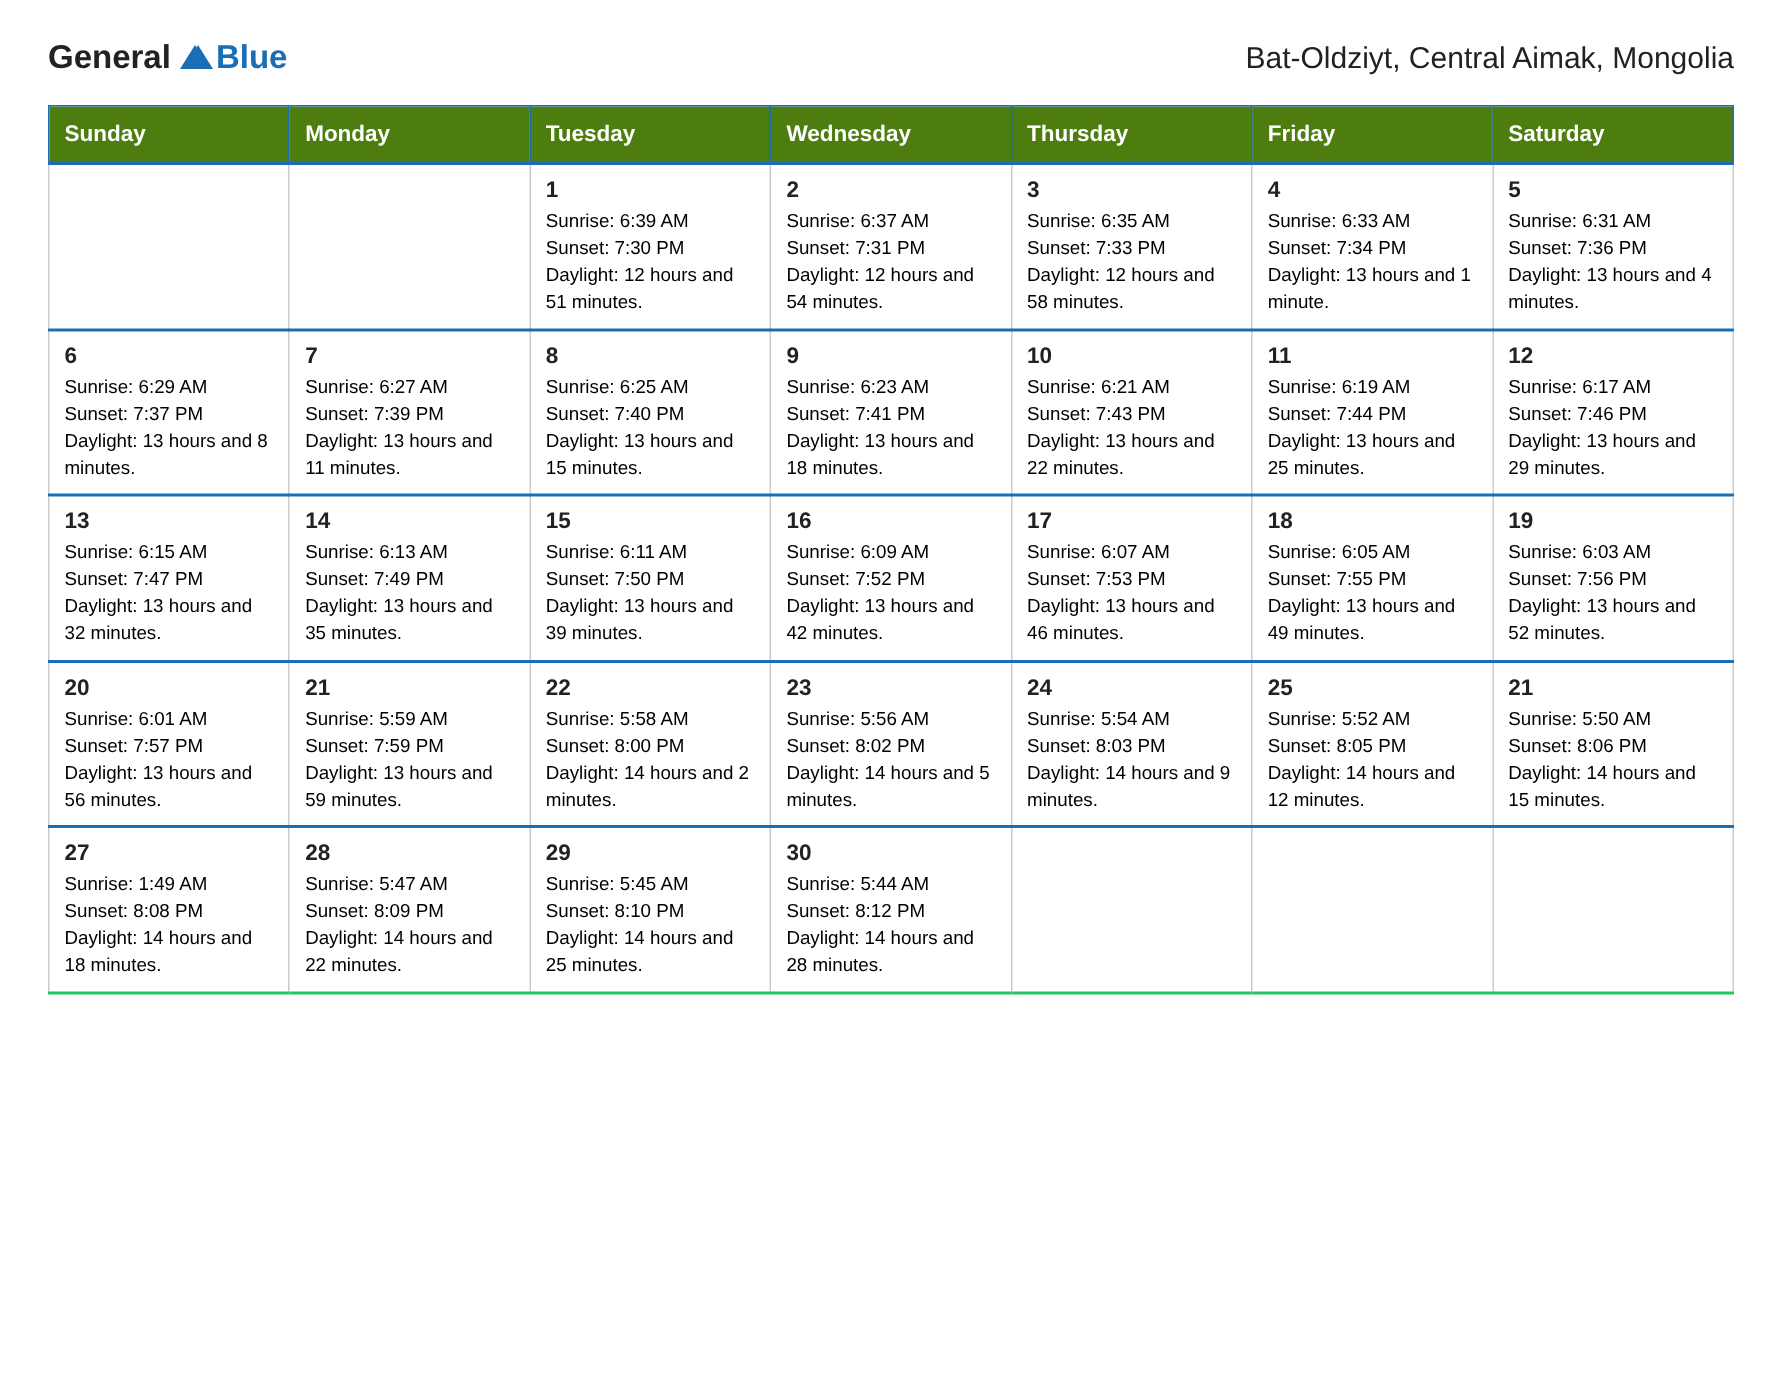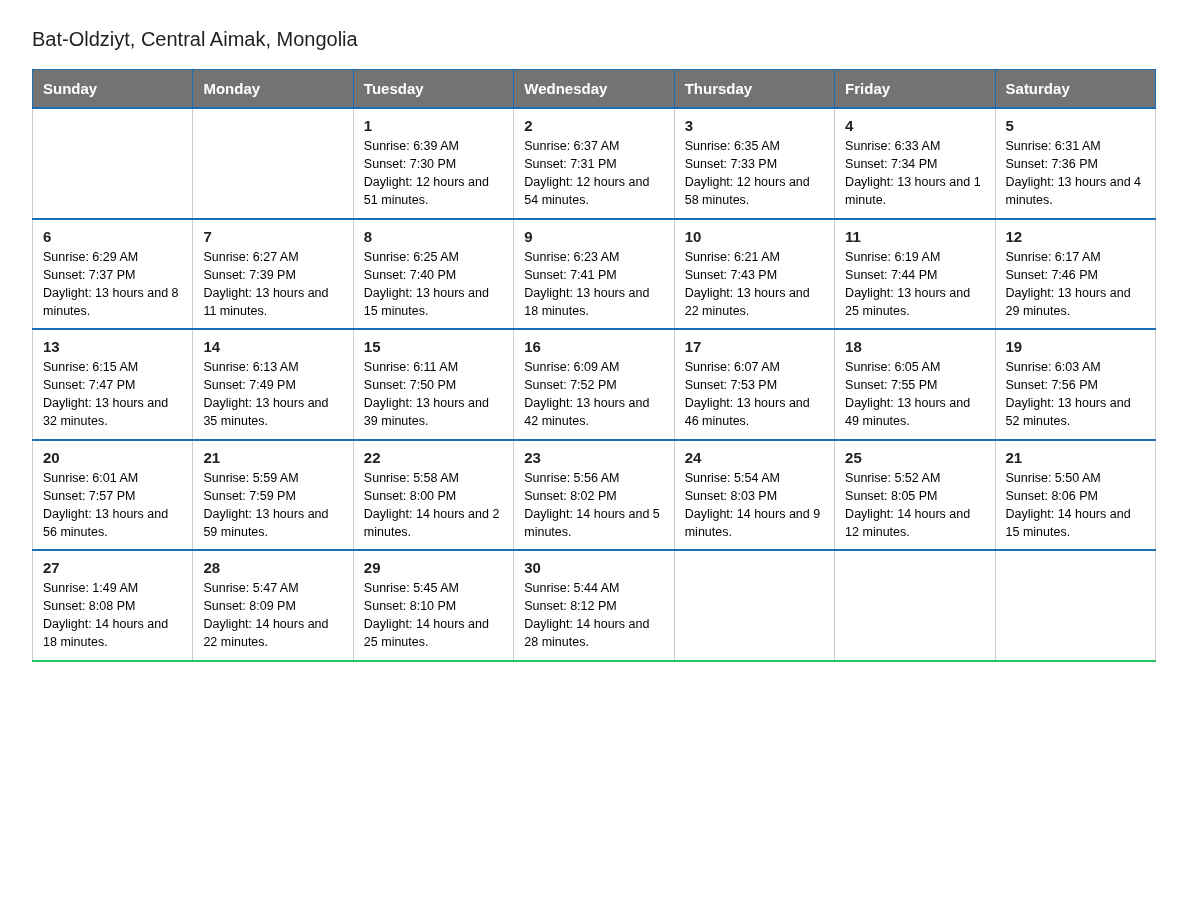--- a/index.html
+++ b/index.html
@@ -50,21 +50,21 @@
       font-weight: 400;
       color: #222;
       margin-top: 4px;
     }
     table {
       width: 100%;
       border-collapse: collapse;
       table-layout: fixed;
     }
     thead tr {
-      background-color: #737373;
+      background-color: #4d7c0f;
     }
     thead th {
       color: #fff;
       font-size: 15px;
       font-weight: 600;
       padding: 10px 10px;
       text-align: left;
       border: 1px solid #1a6eb5;
     }
     tbody tr {
@@ -94,20 +94,28 @@
       color: #000000;
       line-height: 1.45;
     }
     .empty-cell { background: #fff; }
     tbody tr:last-child td { border-bottom: 2px solid #22c55e; }
   </style>
 </head>
 <body>
 
 <div class="header">
+  <div class="logo">
+    <span class="logo-text-general">General</span>
+    <svg class="logo-icon" viewBox="0 0 28 28" xmlns="http://www.w3.org/2000/svg">
+      <polygon points="4,22 14,6 24,22" fill="#1a6eb5"></polygon>
+      <polygon points="14,22 24,6 34,22" fill="#1a6eb5" transform="translate(-8,0)"></polygon>
+    </svg>
+    <span class="logo-text-blue">Blue</span>
+  </div>
   <div class="title-block">
     <h2>Bat-Oldziyt, Central Aimak, Mongolia</h2>
   </div>
 </div>
 
 <table>
   <thead>
     <tr>
     <th>Sunday</th>
         <th>Monday</th>

